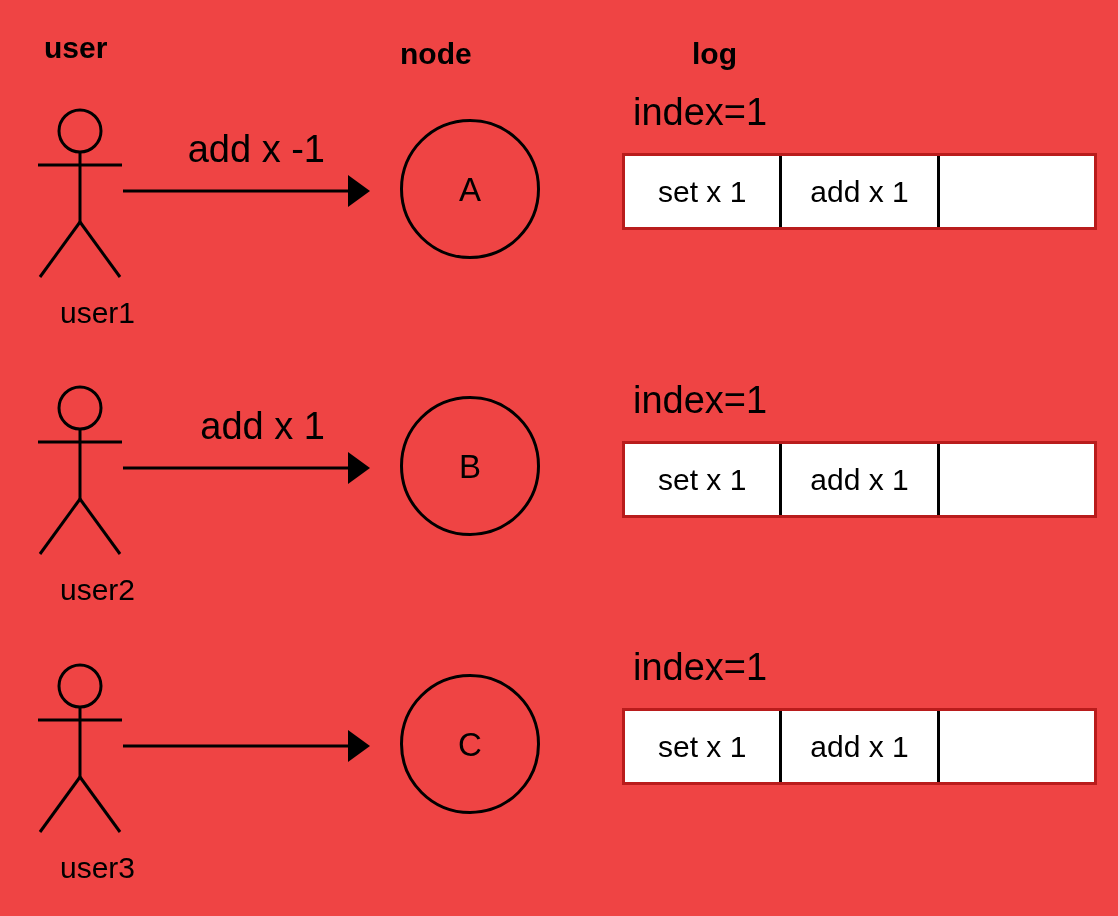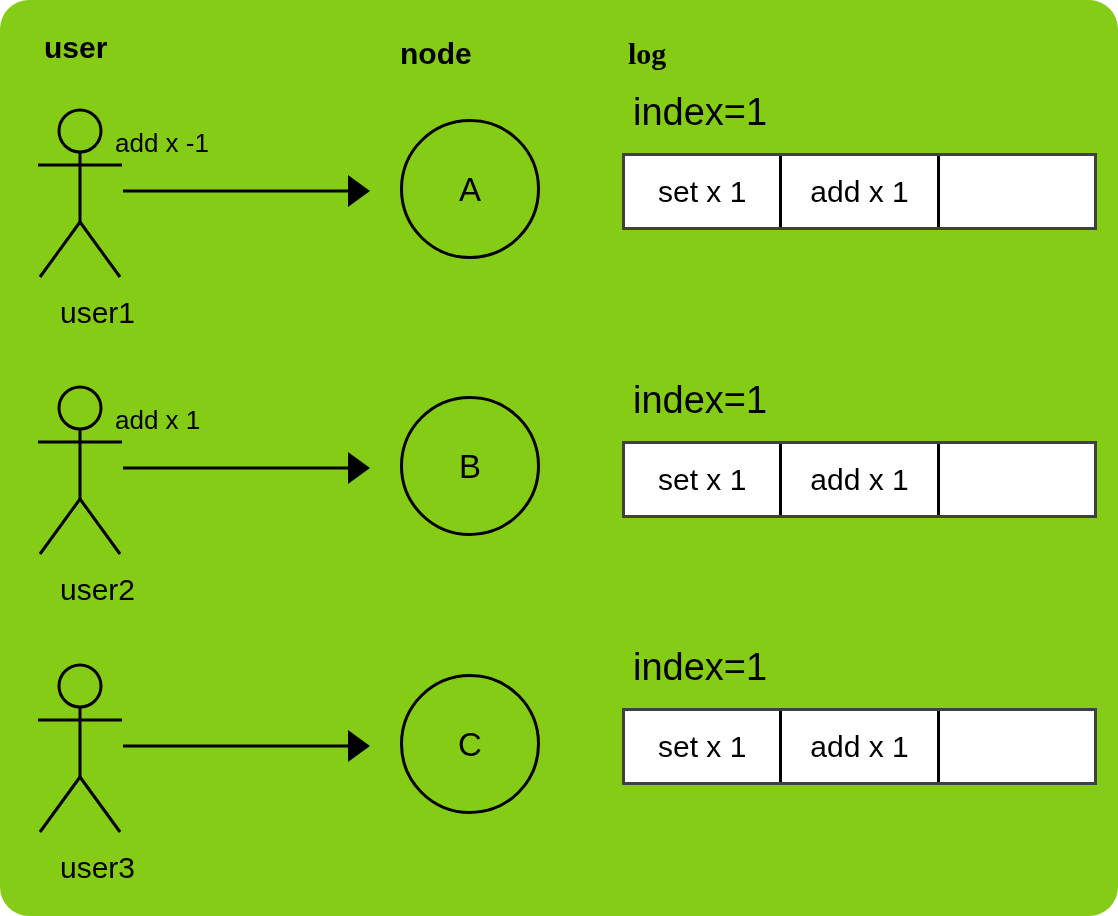--- a/index.html
+++ b/index.html
@@ -4,38 +4,37 @@
 <style>
   html, body {
     margin: 0;
     padding: 0;
     background: #ffffff;
   }
   .canvas {
     position: relative;
     width: 1118px;
     height: 916px;
-    background: #84cc16;
+    background: #ef4444;
     font-family: "Liberation Sans", sans-serif;
     color: #000000;
     overflow: hidden;
-    border-radius: 29px;
   }
   .abs { position: absolute; }
 
   
   .col-header {
     font-size: 30px;
     font-weight: bold;
     line-height: 1;
     white-space: nowrap;
   }
   .hdr-user { left: 44px;  top: 33px; }
   .hdr-node { left: 400px; top: 39px; width: 140px; }
-  .hdr-log  { left: 628px; top: 39px; font-family: Liberation Serif, serif; }
+  .hdr-log  { left: 692px; top: 39px; }
 
   
   .row {
     position: absolute;
     left: 0;
     width: 1118px;
     height: 340px;
   }
   .row-1 { top: 0px; }
   .row-2 { top: 277px; }
@@ -52,22 +51,22 @@
     font-size: 30px;
     line-height: 1.1;
     white-space: nowrap;
   }
 
   
   .message-label {
     left: 115px;
     top: 129px;
     width: 210px;
-    text-align: left;
-    font-size: 26px;
+    text-align: right;
+    font-size: 38px;
     line-height: 1.1;
     white-space: nowrap;
   }
 
   
   .arrow-svg { left: 120px; top: 171px; }
 
   
   .node-circle {
     left: 400px;
@@ -93,21 +92,21 @@
     font-size: 38px;
     line-height: 1.1;
     white-space: nowrap;
   }
   .log-table {
     left: 622px;
     top: 153px;
     width: 475px;
     height: 77px;
     box-sizing: border-box;
-    border: 3px solid #404040;
+    border: 3px solid #b91c1c;
     display: flex;
     background: #ffffff;
   }
   .log-cell {
     flex: 1 1 0;
     display: flex;
     align-items: center;
     justify-content: center;
     font-size: 30px;
     white-space: nowrap;

